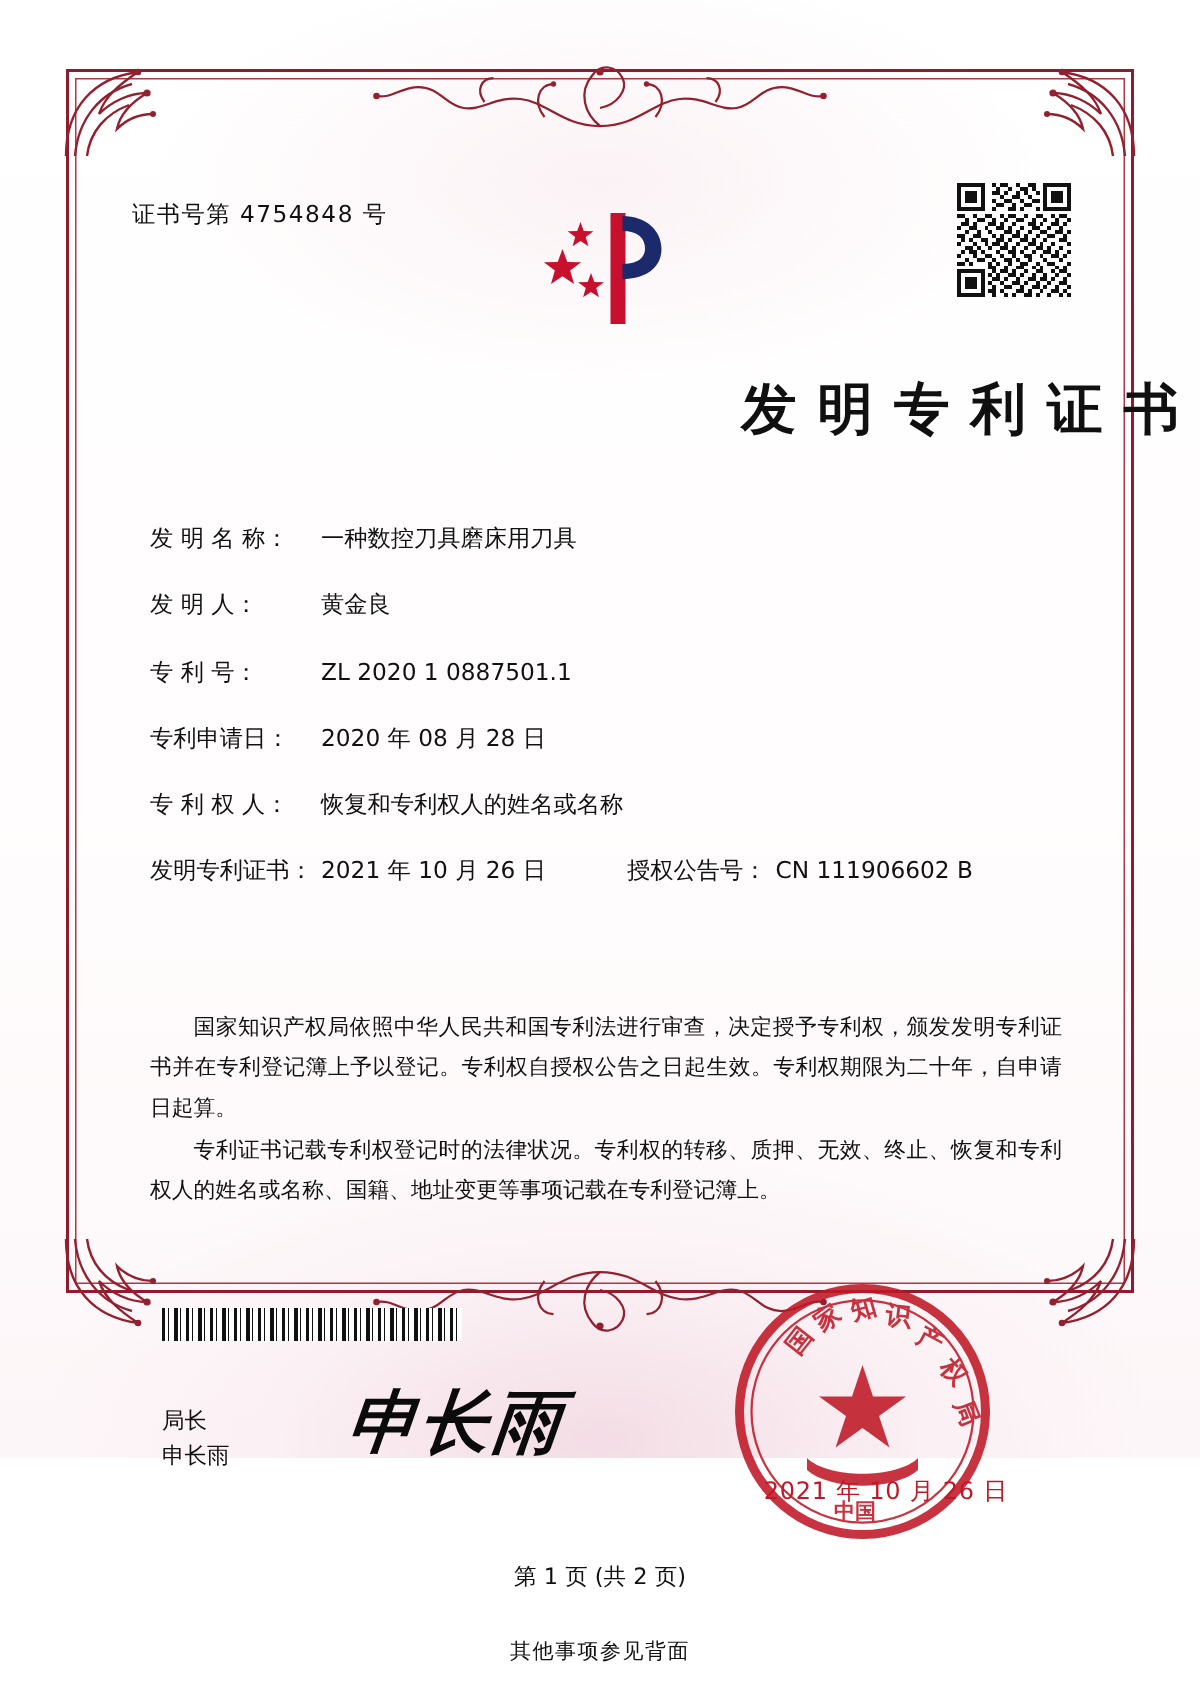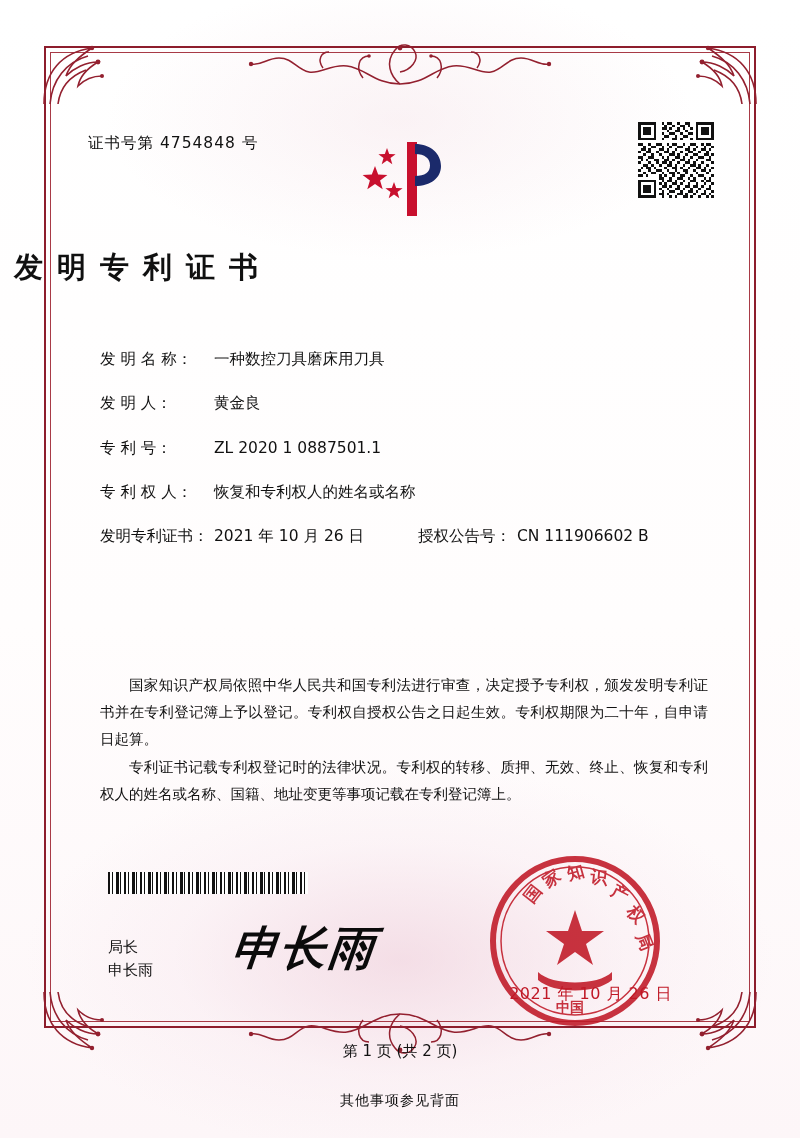--- a/index.html
+++ b/index.html
@@ -11,21 +11,21 @@
     width: 800px;
     height: 1138px;
     font-family: "Liberation Serif", serif;
     color: #1a1a1a;
     overflow: hidden;
     position: relative;
   }
   .page {
     position: relative;
     width: 800px;
-    height: 1138px;
+    height: 972px;
     background:
       radial-gradient(ellipse 500px 260px at 400px 960px, rgba(236,200,214,0.55) 0%, rgba(246,228,236,0.30) 45%, rgba(255,255,255,0) 75%),
       radial-gradient(ellipse 420px 200px at 400px 120px, rgba(240,214,222,0.30) 0%, rgba(255,255,255,0) 70%),
       linear-gradient(180deg, #ffffff 0%, #fffdfd 55%, #fdf6f8 100%);
     box-sizing: border-box;
   }
 
   
   .border-outer {
     position: absolute;
@@ -103,24 +103,24 @@
     width: 76px;
     height: 76px;
   }
   .qr svg { display:block; width:100%; height:100%; }
 
   
   .doc-title {
     position: absolute;
     left: 0; right: 0;
     top: 248px;
-    text-align: left;
+    text-align: right;
     font-family: Liberation Serif, serif;
     font-weight: bold;
-    font-size: 29px;
+    font-size: 37px;
     letter-spacing: 14px;
     text-indent: 14px;
     color: #101010;
   }
 
   
   .fields {
     position: absolute;
     left: 100px;
     top: 348px;
@@ -601,20 +601,24 @@
     </div>
     <div class="frow">
       <span class="flabel w-plain">发 明 人：</span>
       <span class="fvalue">黄金良</span>
     </div>
     <div class="frow">
       <span class="flabel w-plain">专 利 号：</span>
       <span class="fvalue">ZL 2020 1 0887501.1</span>
     </div>
     <div class="frow">
+      <span class="flabel w-plain">专利申请日：</span>
+      <span class="fvalue">2020 年 08 月 28 日</span>
+    </div>
+    <div class="frow">
       <span class="flabel w-plain">专 利 权 人：</span>
       <span class="fvalue">恢复和专利权人的姓名或名称</span>
     </div>
     <div class="frow two-col">
       <span class="flabel w-plain">发明专利证书：</span>
       <span class="fvalue">2021 年 10 月 26 日</span>
       <span class="flabel2">授权公告号：</span>
       <span class="fvalue2">CN 111906602 B</span>
     </div>
   </div>

